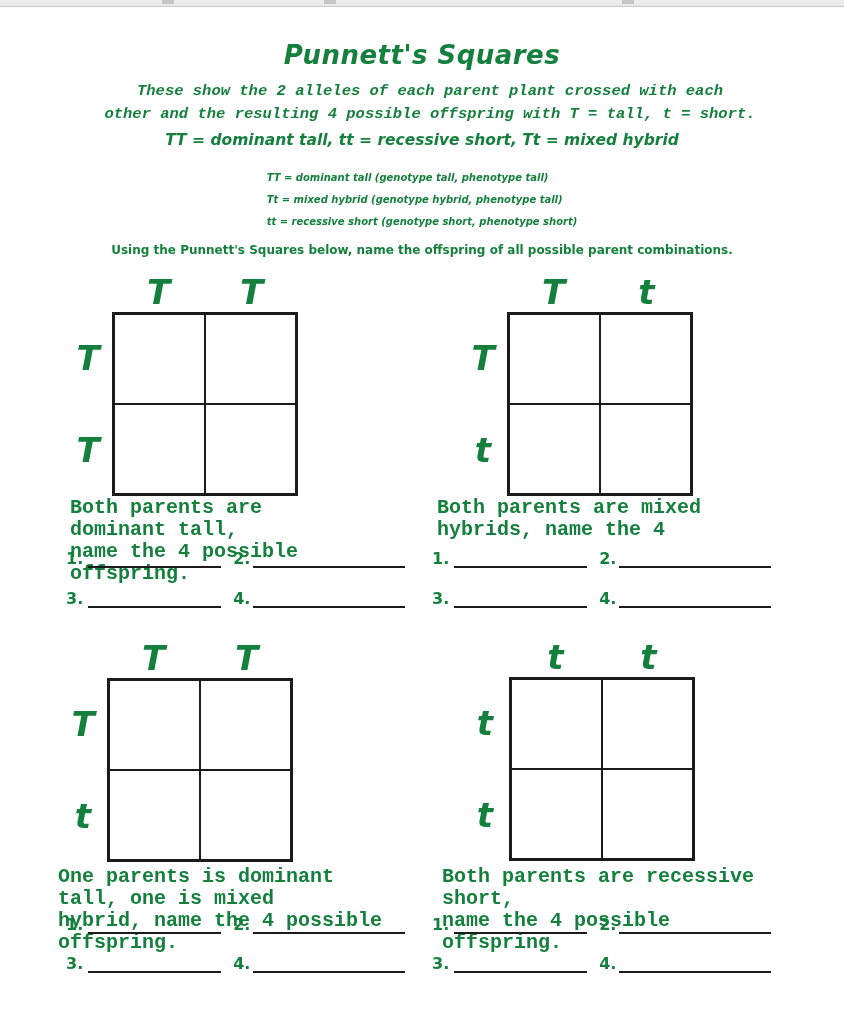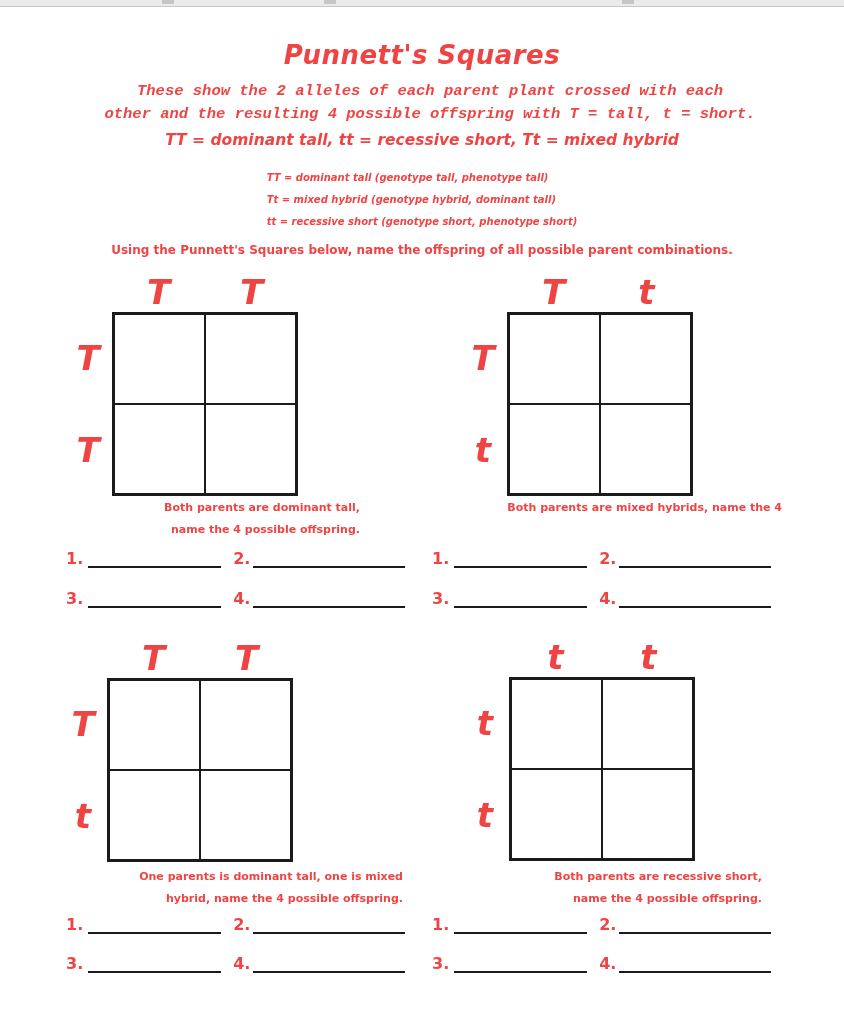--- a/index.html
+++ b/index.html
@@ -3,21 +3,21 @@
 <meta charset="utf-8">
 <style>
   * { box-sizing: border-box; }
   html, body { margin: 0; padding: 0; background: #ffffff; }
   .page {
     position: relative;
     width: 844px;
     height: 1024px;
     background: #ffffff;
     font-family: "DejaVu Sans", sans-serif;
-    color: #ef4444;
+    color: #15803d;
     overflow: hidden;
   }
 
   
   .top-strip {
     position: absolute; top: 0; left: 0; width: 100%; height: 7px;
     background: #ebebeb; border-bottom: 1px solid #c9c9c9;
   }
   .top-mark { position: absolute; top: 0; height: 4px; width: 12px; background: #9a9a9a; opacity: .45; }
 
@@ -73,22 +73,22 @@
   }
   .ps-box .v { position: absolute; top: 0; bottom: 0; left: 50%; width: 2px; margin-left: -1px; background: #1b1b1b; }
   .ps-box .h { position: absolute; left: 0; right: 0; top: 50%; height: 2px; margin-top: -1px; background: #1b1b1b; }
 
   #sq1 { left: 68px;  top: 274px; }
   #sq2 { left: 463px; top: 274px; }
   #sq3 { left: 63px;  top: 640px; }
   #sq4 { left: 465px; top: 639px; }
 
   .caption {
-    position: absolute; text-align: right; font-weight: bold;
-    font-size: 11px; line-height: 22px;
+    position: absolute; text-align: left; font-weight: bold;
+    font-size: 20px; line-height: 22px; font-family: Liberation Mono, monospace;
   }
   #cap1 { left: 70px;  top: 497px; width: 290px; }
   #cap2 { left: 437px; top: 497px; width: 345px; }
   #cap3 { left: 58px;  top: 866px; width: 345px; }
   #cap4 { left: 442px; top: 866px; width: 320px; }
 
   .answers {
     position: absolute; display: flex; align-items: flex-end;
     font-weight: bold; font-size: 16px; white-space: nowrap; height: 21px;
   }
@@ -123,21 +123,21 @@
   <div class="intro">
     <div>These show the 2 alleles of each parent plant crossed with each</div>
     <div>other and the resulting 4 possible offspring with T = tall, t = short.</div>
   </div>
 
   <div class="allele-summary">TT = dominant tall, tt = recessive short, Tt = mixed hybrid</div>
 
   <div class="geno">
     <div class="geno-inner">
       <div>TT = dominant tall (genotype tall, phenotype tall)</div>
-      <div>Tt = mixed hybrid (genotype hybrid, dominant tall)</div>
+      <div>Tt = mixed hybrid (genotype hybrid, phenotype tall)</div>
       <div>tt = recessive short (genotype short, phenotype short)</div>
     </div>
   </div>
 
   <div class="instruction">Using the Punnett's Squares below, name the offspring of all possible parent combinations.</div>
 
   <div class="psquare" id="sq1">
     <div class="ps-collabels">
       <span>T</span>
       <span>T</span>

